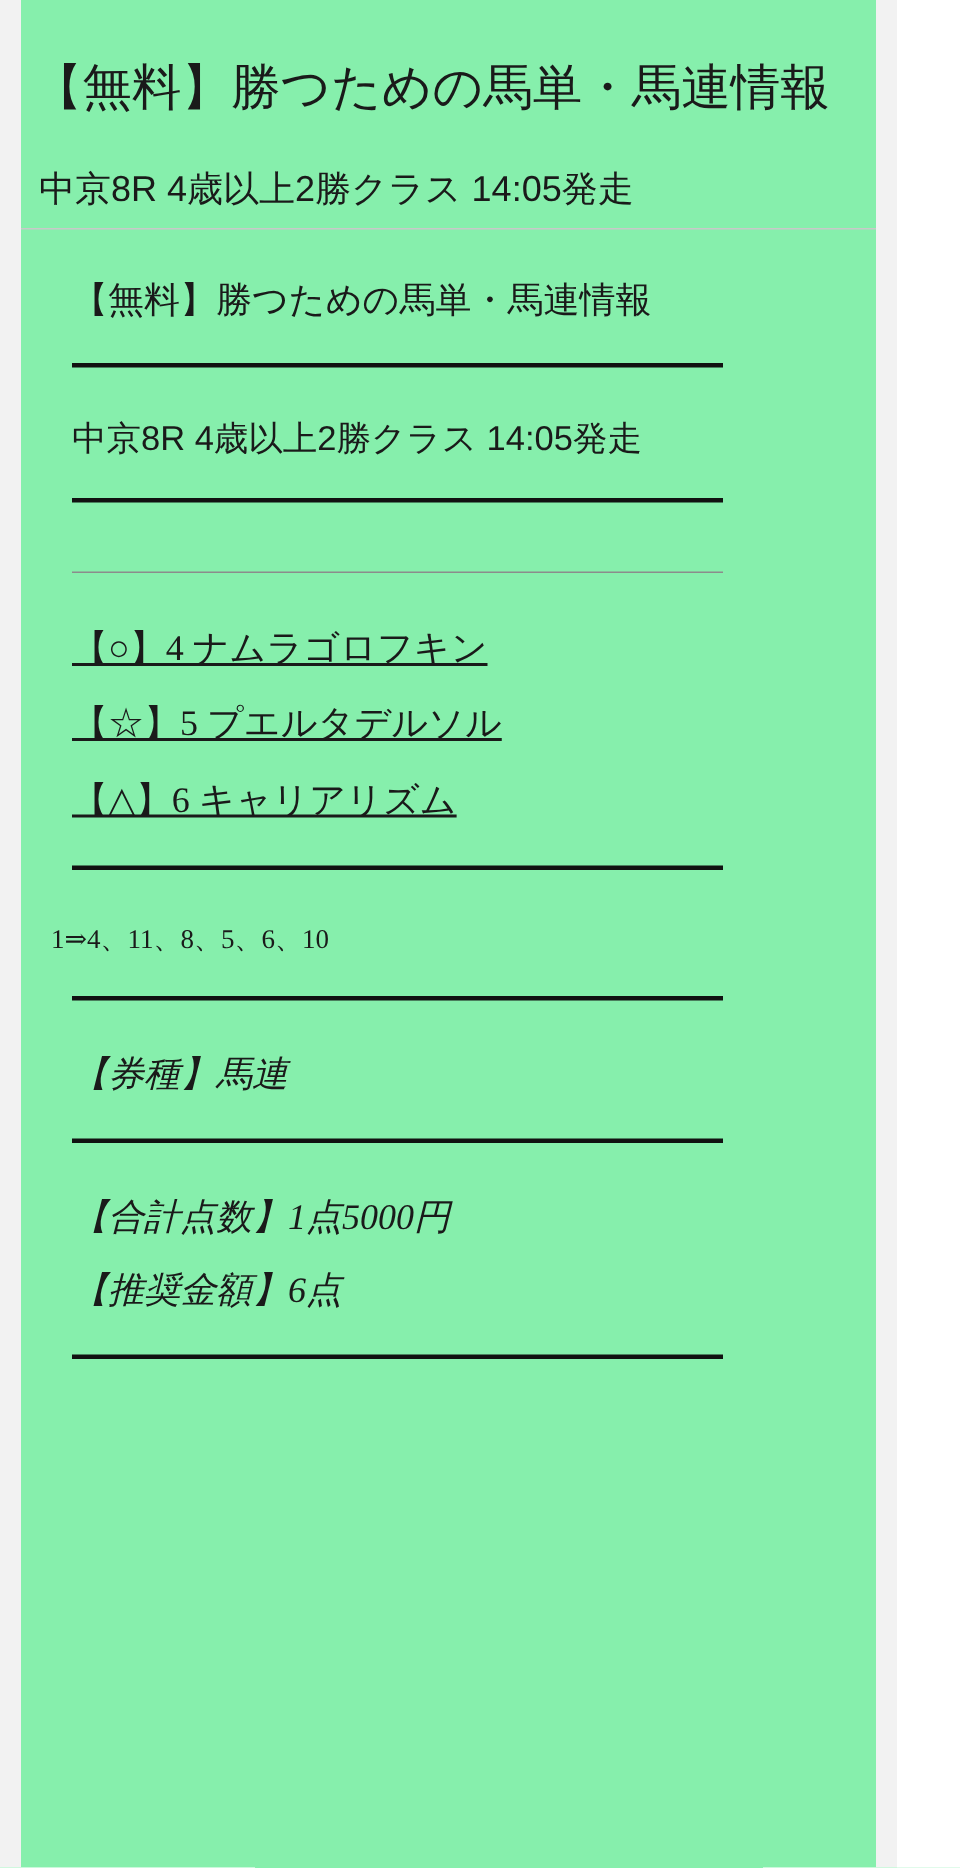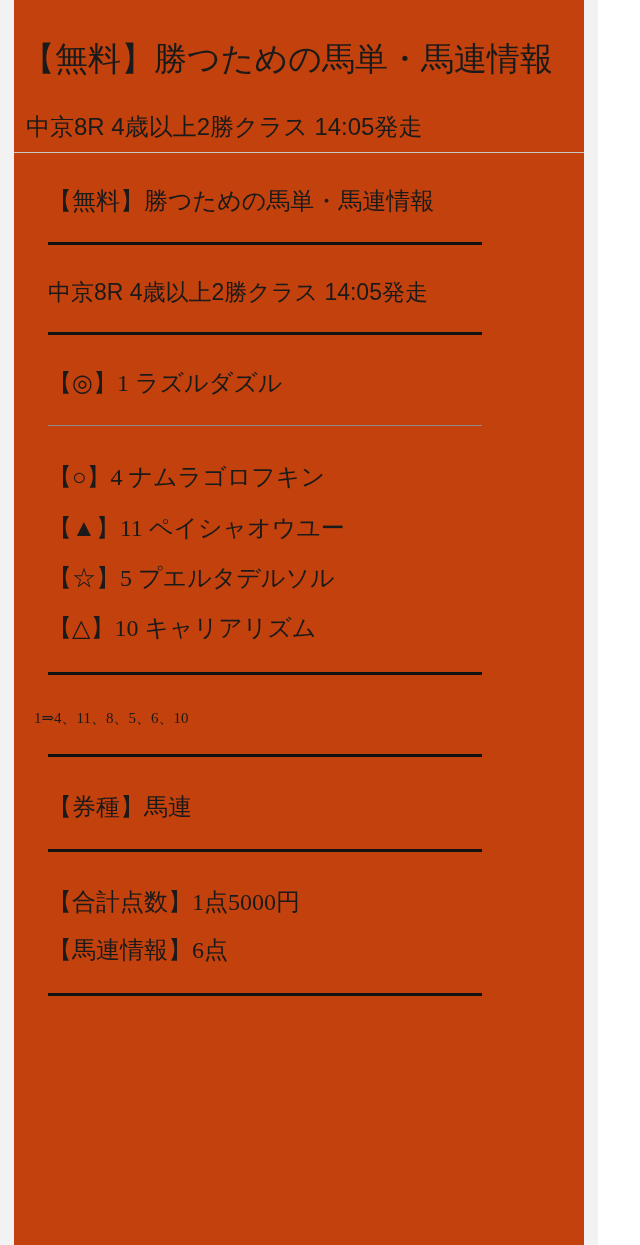--- a/index.html
+++ b/index.html
@@ -11,21 +11,21 @@
     width: 640px;
     min-height: 1245px;
     font-family: "Liberation Serif", "DejaVu Serif", serif;
     color: #1a1a1a;
     position: relative;
   }
   .page {
     width: 598px;
     min-height: 1245px;
     box-sizing: border-box;
-    background: #c2410c;
+    background: #86efac;
     position: relative;
     overflow: hidden;
   }
   
   .gutter {
     position: absolute;
     top: 0;
     bottom: 0;
     width: 14px;
     background: #f2f2f2;
@@ -74,27 +74,28 @@
     border-top: 3px solid #111111;
     margin: 18px 14px 0 14px;
     width: 434px;
   }
   .hr.thin {
     border-top: 1px solid #8c8c8c;
     margin-top: 20px;
   }
   .pick-list .line {
     padding: 9px 0 9px 14px;
+    text-decoration: underline;
   }
   .combo {
-    font-size: 15px;
+    font-size: 18px;
     padding: 8px 0 8px 0;
     font-family: "Liberation Serif", "DejaVu Serif", serif;
   }
-  .kv .line { padding: 8px 0 8px 14px; }
+  .kv .line { padding: 8px 0 8px 14px; font-style: italic; }
 </style>
 </head>
 <body>
 
 <div class="page">
 
   <div class="gutter left"></div>
   <div class="gutter right"></div>
 
   <h1 class="headline">【無料】勝つための馬単・馬連情報</h1>
@@ -107,42 +108,40 @@
       <div class="line serif">【無料】勝つための馬単・馬連情報</div>
       <hr class="hr">
     </div>
 
     <div class="sec">
       <div class="line">中京8R 4歳以上2勝クラス 14:05発走</div>
       <hr class="hr">
     </div>
 
     <div class="sec">
-      <div class="line serif">【◎】1 ラズルダズル</div>
       <hr class="hr thin">
     </div>
 
     <div class="sec pick-list">
       <div class="line serif">【○】4 ナムラゴロフキン</div>
-      <div class="line serif">【▲】11 ペイシャオウユー</div>
       <div class="line serif">【☆】5 プエルタデルソル</div>
-      <div class="line serif">【△】10 キャリアリズム</div>
+      <div class="line serif">【△】6 キャリアリズム</div>
       <hr class="hr">
     </div>
 
     <div class="sec">
       <div class="combo">1⇒4、11、8、5、6、10</div>
       <hr class="hr">
     </div>
 
     <div class="sec kv">
       <div class="line serif">【券種】馬連</div>
       <hr class="hr">
     </div>
 
     <div class="sec kv">
       <div class="line serif">【合計点数】1点5000円</div>
-      <div class="line serif">【馬連情報】6点</div>
+      <div class="line serif">【推奨金額】6点</div>
       <hr class="hr">
     </div>
 
   </div>
 </div>
 
 </body></html>

